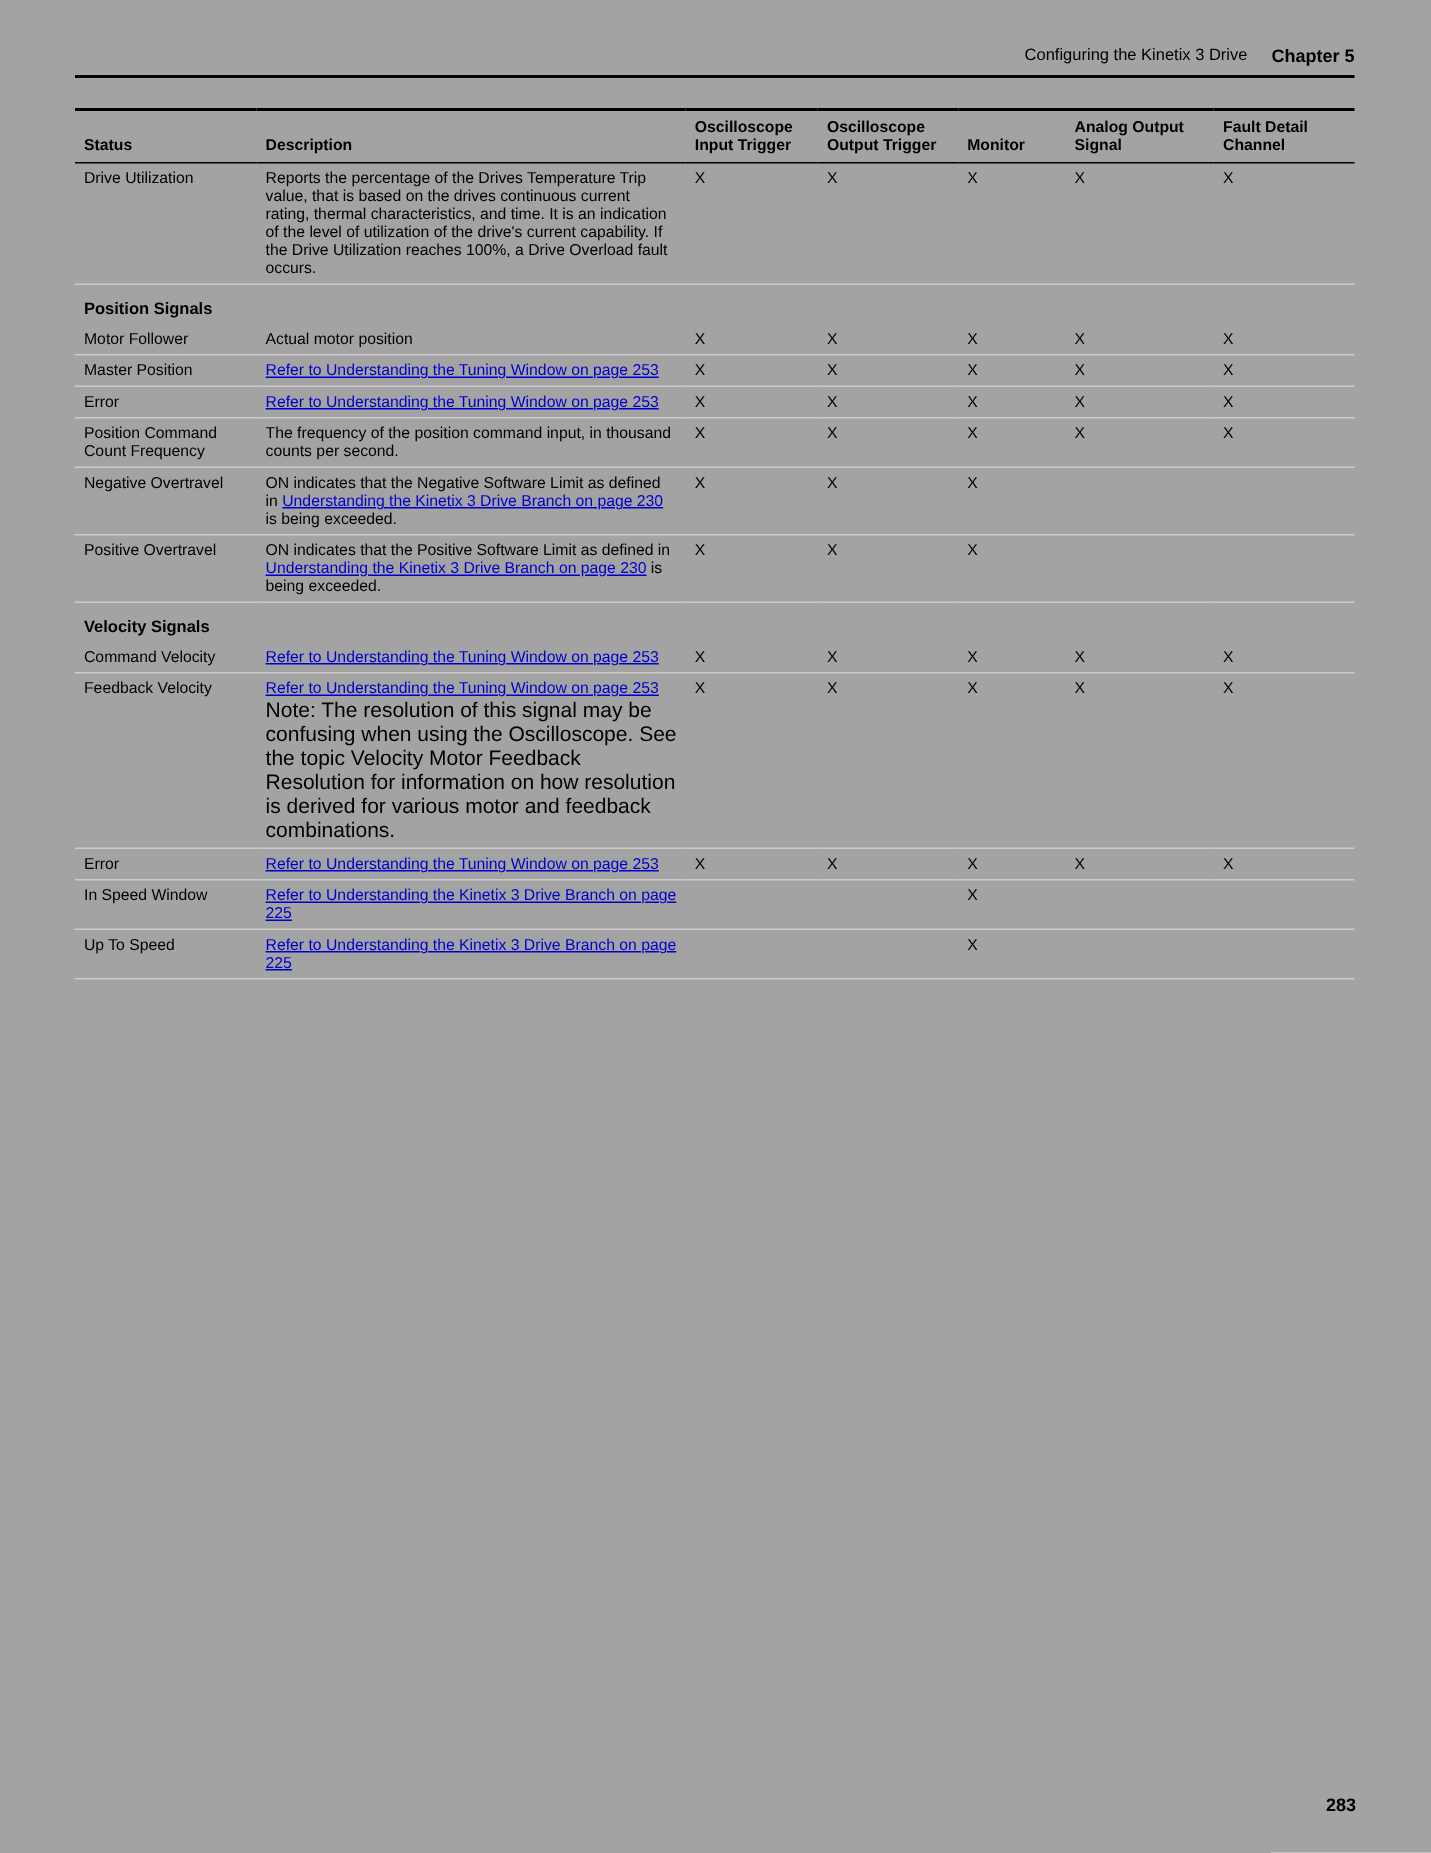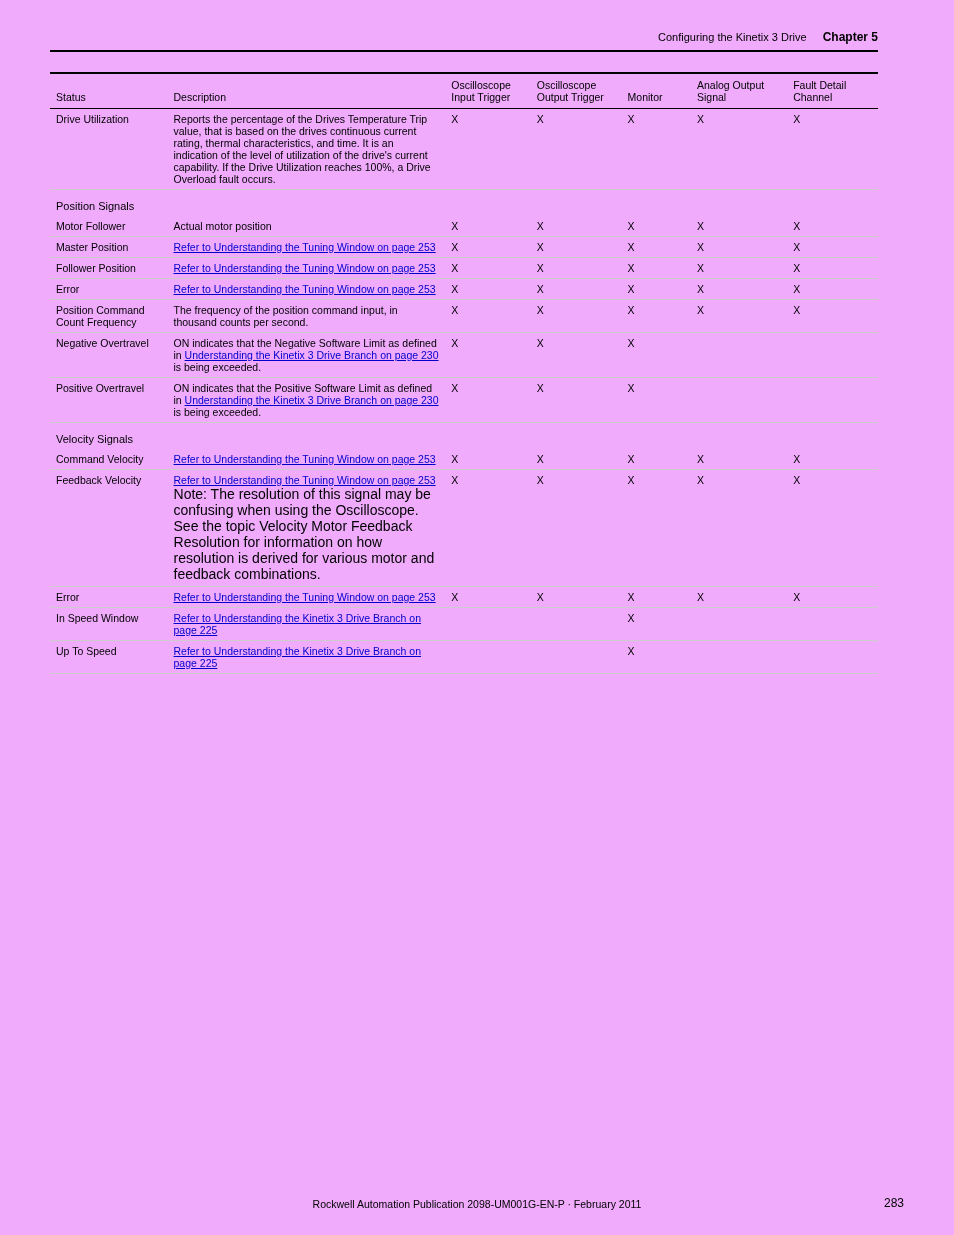--- a/index.html
+++ b/index.html
@@ -8,22 +8,22 @@
       font-size: 11px;
       background: #fff;
       color: #000;
       width: 954px;
       min-height: 1235px;
       padding: 0;
     }
     .page {
       width: 954px;
       min-height: 1235px;
-      background: #f0abfc;
-      padding: 30px 76px 40px 50px;
+      background: #a3a3a3;
+      padding: 30px 51px 40px 50px;
       position: relative;
     }
     .header-bar {
       display: flex;
       justify-content: flex-end;
       align-items: center;
       border-bottom: 2px solid #000;
       padding-bottom: 6px;
       margin-bottom: 20px;
     }
@@ -35,42 +35,42 @@
       font-size: 12px;
       font-weight: bold;
       margin-left: 16px;
     }
     table {
       width: 100%;
       border-collapse: collapse;
       font-size: 10.5px;
     }
     th {
-      font-weight: normal;
+      font-weight: bold;
       font-size: 10.5px;
       text-align: left;
       vertical-align: bottom;
       padding: 5px 6px;
       border-top: 2px solid #000;
       border-bottom: 1px solid #000;
     }
     td {
       padding: 4px 6px;
       vertical-align: top;
       border-bottom: 1px solid #ccc;
     }
     .col-status { width: 110px; }
     .col-desc { width: 260px; }
     .col-osc-in { width: 80px; }
     .col-osc-out { width: 85px; }
     .col-monitor { width: 65px; }
     .col-analog { width: 90px; }
     .col-fault { width: 85px; }
     .section-header {
-      font-weight: normal;
+      font-weight: bold;
       font-size: 11px;
       padding: 10px 6px 4px 6px;
       border-top: 1px solid #000;
       border-bottom: none;
     }
     a {
       color: #0000cc;
       text-decoration: underline;
     }
     .footer {
@@ -80,21 +80,21 @@
       right: 0;
       text-align: center;
       font-size: 10.5px;
       color: #000;
     }
     .footer-page {
       position: absolute;
       bottom: 25px;
       right: 50px;
       font-size: 12px;
-      font-weight: normal;
+      font-weight: bold;
     }
     .note-text {
       font-size: 14px;
       color: #000;
     }
   </style>
 </head>
 <body>
 
 <div class="page">
@@ -145,29 +145,20 @@
       <tr>
         <td>Master Position</td>
         <td><a href="#">Refer to Understanding the Tuning Window on page 253</a></td>
         <td>X</td>
         <td>X</td>
         <td>X</td>
         <td>X</td>
         <td>X</td>
       </tr>
 
-      <tr>
-        <td>Follower Position</td>
-        <td><a href="#">Refer to Understanding the Tuning Window on page 253</a></td>
-        <td>X</td>
-        <td>X</td>
-        <td>X</td>
-        <td>X</td>
-        <td>X</td>
-      </tr>
 
       <tr>
         <td>Error</td>
         <td><a href="#">Refer to Understanding the Tuning Window on page 253</a></td>
         <td>X</td>
         <td>X</td>
         <td>X</td>
         <td>X</td>
         <td>X</td>
       </tr>
@@ -254,15 +245,14 @@
         <td><a href="#">Refer to Understanding the Kinetix 3 Drive Branch on page 225</a></td>
         <td></td>
         <td></td>
         <td>X</td>
         <td></td>
         <td></td>
       </tr>
     </tbody>
   </table>
 
-  <div class="footer">Rockwell Automation Publication 2098-UM001G-EN-P  ·  February 2011</div>
   <div class="footer-page">283</div>
 </div>
 
 </body></html>

